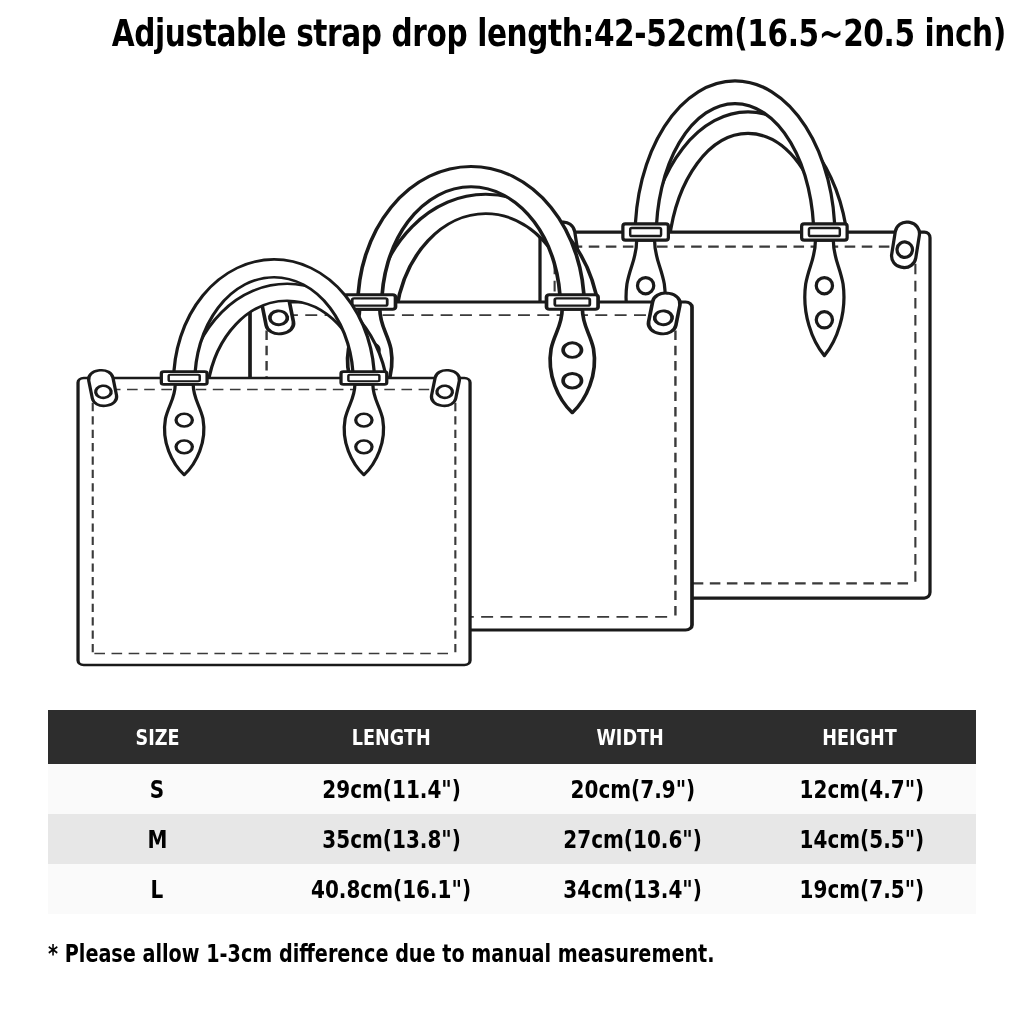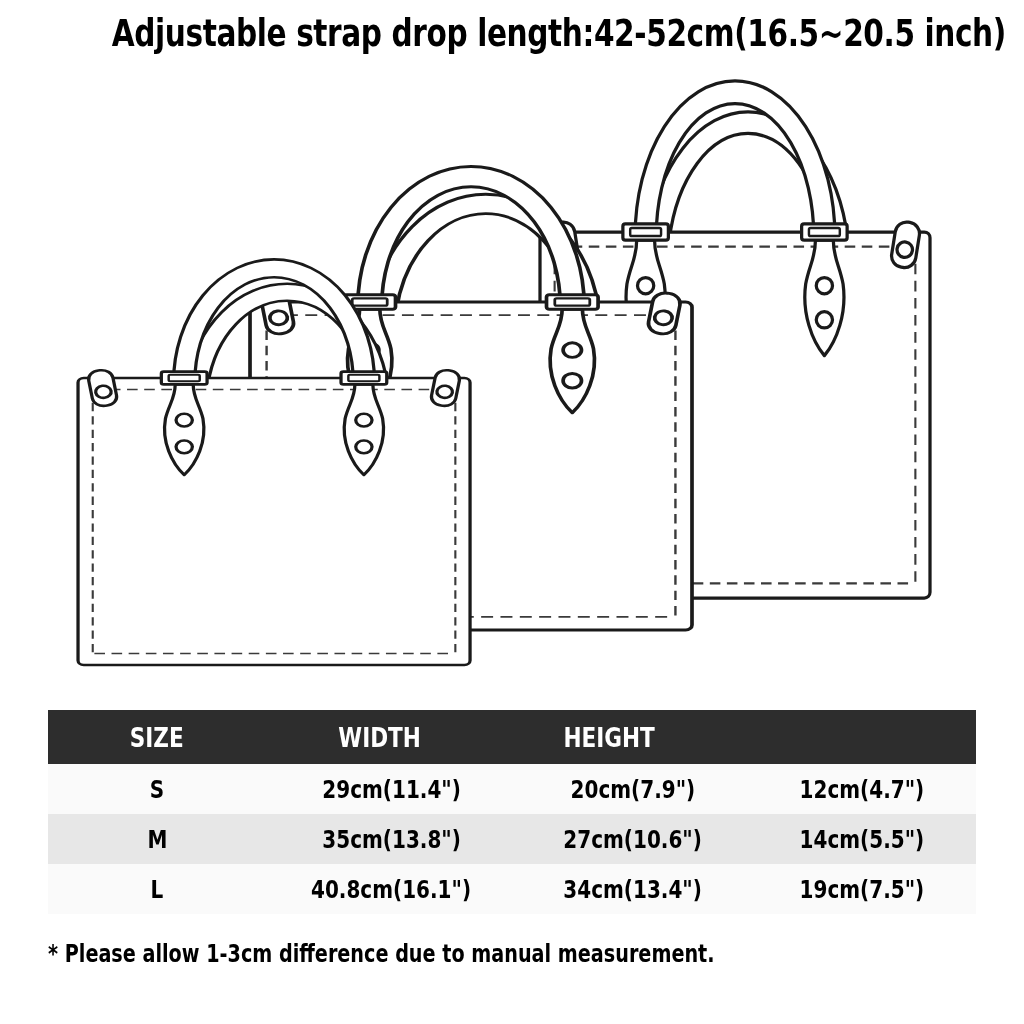--- a/index.html
+++ b/index.html
@@ -18,21 +18,21 @@
   .ln{fill:#ffffff;stroke:var(--line,#1a1a1a);stroke-width:4;stroke-linejoin:round;}
   .lni{fill:#ffffff;stroke:var(--line,#1a1a1a);stroke-width:3;}
   .st{fill:none;stroke:#3a3a3a;stroke-width:2.6;stroke-dasharray:13 8;}
   
   .size-table{position:absolute;left:48px;top:710px;width:928px;}
   .trow{display:flex;align-items:center;height:50px;}
   .trow.head{height:54px;background:var(--header-bg,#2d2d2d);color:var(--header-text,#ffffff);}
   .trow.r-odd{background:var(--row-bg,#fafafa);}
   .trow.r-even{background:var(--row-alt-bg,#e7e7e7);}
   .cell{text-align:center;font-weight:bold;font-size:25px;}
-  .trow.head .cell{font-size:27px;}
+  .trow.head .cell{font-size:22px;}
   .c0{width:23.5%;} .c1{width:27%;} .c2{width:25%;} .c3{width:24.5%;}
   
   .footnote{
     position:absolute;left:48px;top:940px;font-size:24px;font-weight:bold;white-space:nowrap;text-align:right;
   }
   .footnote .cond{transform-origin:left center;}
 </style>
 </head>
 <body>
 
@@ -76,20 +76,21 @@
     </g>
   </defs>
   <use href="#bag" transform="translate(523.75,77.5) scale(0.8125,0.8133)"></use>
   <use href="#bag" transform="translate(231.6,163.5) scale(0.9208,0.7289)"></use>
   <use href="#bag" transform="translate(61.7,256.8) scale(0.8167,0.6378)"></use>
 </svg>
 
 <div class="size-table">
   <div class="trow head">
     <div class="cell c0"><span class="cond">SIZE</span></div>
+    <div class="cell c1"><span class="cond">LENGTH</span></div>
     <div class="cell c3"><span class="cond">WIDTH</span></div>
     <div class="cell c2"><span class="cond">HEIGHT</span></div>
   </div>
   <div class="trow r-odd">
     <div class="cell c0"><span class="cond">S</span></div>
     <div class="cell c1"><span class="cond">29cm(11.4")</span></div>
     <div class="cell c2"><span class="cond">20cm(7.9")</span></div>
     <div class="cell c3"><span class="cond">12cm(4.7")</span></div>
   </div>
   <div class="trow r-even">

